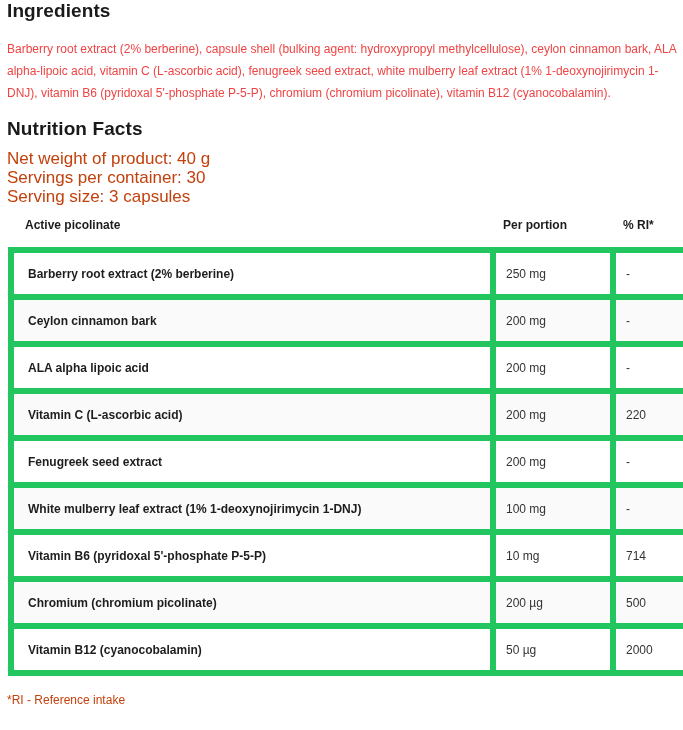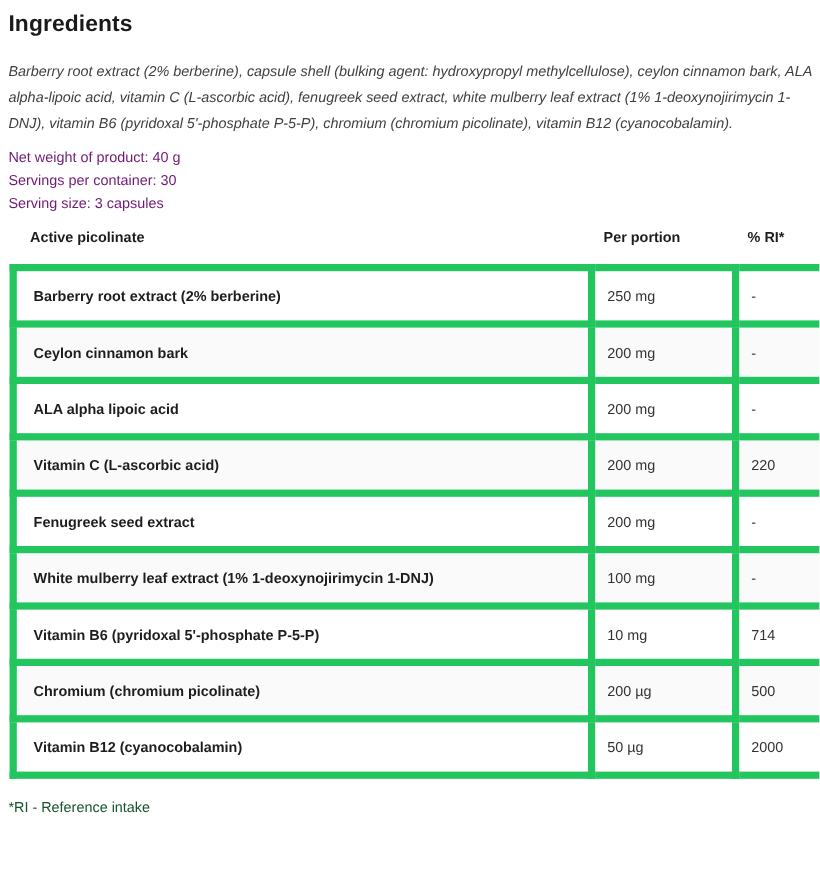--- a/index.html
+++ b/index.html
@@ -6,50 +6,49 @@
   html, body {
     width: 683px;
     background: #ffffff;
     font-family: "Liberation Sans", sans-serif;
     color: #2e2e2e;
   }
   .page {
     width: 683px;
     height: 708px;
     padding-left: 7px;
-    padding-top: 10px;
+    padding-top: 0;
     overflow: hidden;
     background: #ffffff;
     border-radius: 10px;
   }
   h2.section-title {
     font-size: 19px;
     line-height: 22px;
     font-weight: 700;
     color: #1a1a1a;
     letter-spacing: 0.1px;
   }
   h2.nutrition-title {
     margin-top: 13px;
     line-height: 24px;
   }
   p.body-text {
     font-size: 12px;
     line-height: 22px;
-    color: #404040;
+    color: #ef4444;
     padding-right: 5px;
-    font-style: italic;
   }
   p.ingredients-text { margin-top: 16px; }
   p.allergen-text { margin-top: 4px; }
   .meta-block { margin-top: 8px; }
   .meta-block p {
-    font-size: 12px;
+    font-size: 17px;
     line-height: 19px;
-    color: #701a75;
+    color: #c2410c;
   }
   table.nutrition-table {
     margin-top: 12px;
     margin-left: 1px;
     width: 675px;
     border-collapse: collapse;
     table-layout: fixed;
   }
   table.nutrition-table col.c1 { width: 482px; }
   table.nutrition-table col.c2 { width: 120px; }
@@ -79,34 +78,35 @@
     font-weight: 700;
     color: #1d1d1d;
     padding-left: 14px;
   }
   table.nutrition-table tbody tr:nth-child(even) { background: #fafafa; }
   table.nutrition-table tbody tr:nth-child(odd) { background: #ffffff; }
   p.footnote {
     margin-top: 17px;
     font-size: 12px;
     line-height: 15px;
-    color: #14532d;
+    color: #c2410c;
   }
 </style>
 </head>
 <body>
 
 <div class="page">
 
   <section>
     <h2 class="section-title">Ingredients</h2>
     <p class="body-text ingredients-text">Barberry root extract (2% berberine), capsule shell (bulking agent: hydroxypropyl methylcellulose), ceylon cinnamon bark, ALA alpha-lipoic acid, vitamin C (L-ascorbic acid), fenugreek seed extract, white mulberry leaf extract (1% 1-deoxynojirimycin 1-DNJ), vitamin B6 (pyridoxal 5'-phosphate P-5-P), chromium (chromium picolinate), vitamin B12 (cyanocobalamin).</p>
   </section>
 
   <section>
+    <h2 class="section-title nutrition-title">Nutrition Facts</h2>
 
     <div class="meta-block">
       <p>Net weight of product: 40 g</p>
       <p>Servings per container: 30</p>
       <p>Serving size: 3 capsules</p>
     </div>
 
     <table class="nutrition-table">
       <colgroup>
         <col class="c1">

